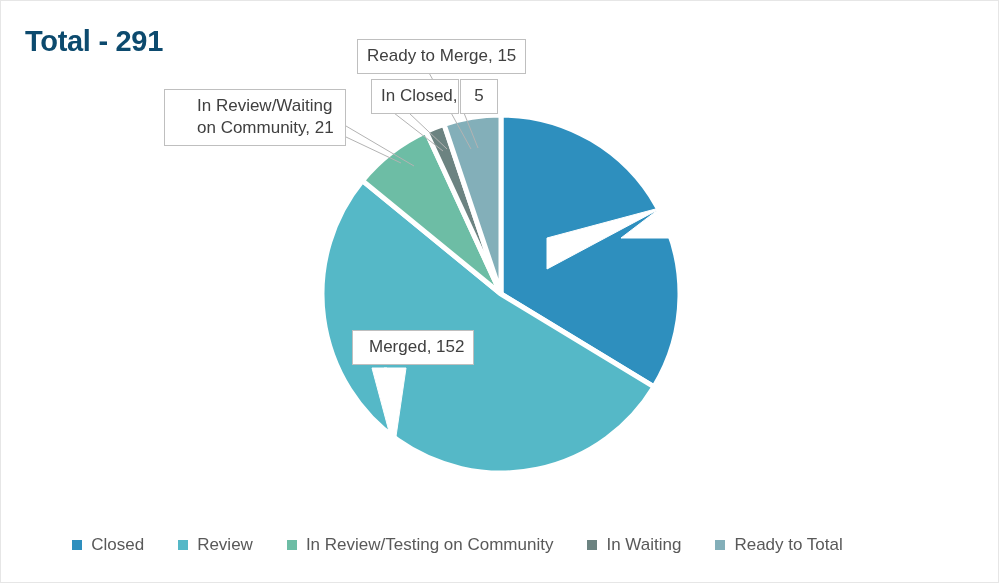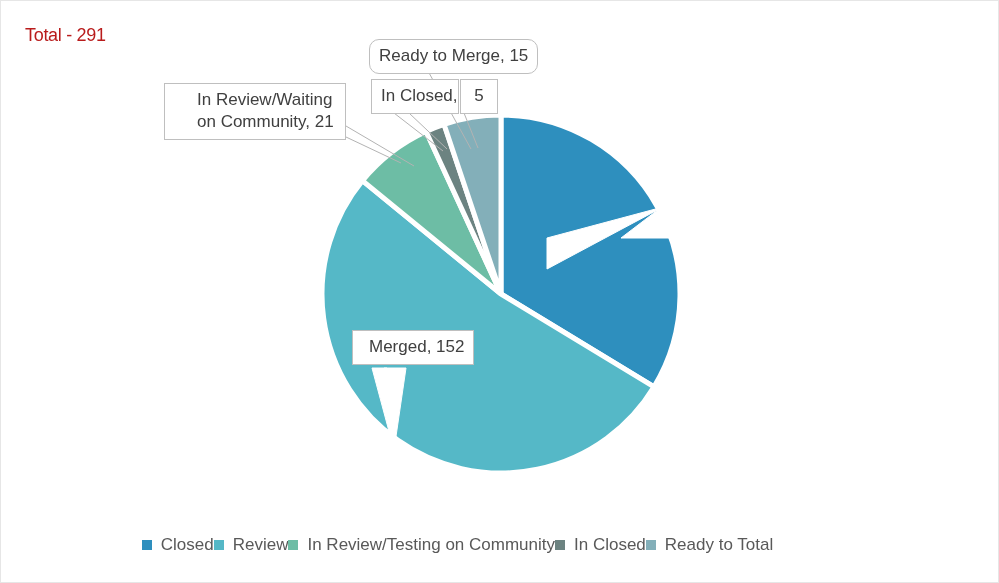--- a/index.html
+++ b/index.html
@@ -17,23 +17,23 @@
     height: 583px;
     background: #ffffff;
     border: 1px solid #e6e6e6;
     box-sizing: border-box;
     overflow: hidden;
   }
   #chart-title {
     position: absolute;
     left: 24px;
     top: 24px;
-    font-size: 18px;
-    font-weight: normal;
-    color: #b91c1c;
+    font-size: 29px;
+    font-weight: bold;
+    color: #0c4a6e;
     letter-spacing: -0.3px;
     white-space: nowrap;
   }
   #pie-svg {
     position: absolute;
     left: 0;
     top: 0;
   }
   .data-label {
     position: absolute;
@@ -55,51 +55,51 @@
     left: 546px;
     top: 236px;
   }
   #label-merged {
     left: 351px;
     top: 329px;
     padding-left: 16px;
   }
   #label-inreview {
     left: 163px;
-    top: 82px;
+    top: 88px;
     width: 182px;
     padding-left: 32px;
   }
   #label-intesting {
     left: 370px;
     top: 78px;
     width: 88px;
     overflow: hidden;
   }
   #label-readytomerge {
-    left: 368px;
+    left: 356px;
     top: 38px;
-    border-radius: 10px;
   }
   #label-intesting-value {
     left: 459px;
     top: 78px;
     width: 38px;
     text-align: center;
     padding-left: 0;
     padding-right: 0;
   }
   #legend {
     position: absolute;
     left: 0;
     top: 534px;
     width: 913px;
     display: flex;
     justify-content: center;
     align-items: flex-end;
+    gap: 34px;
   }
   .legend-item {
     display: flex;
     align-items: center;
     gap: 9px;
   }
   .legend-swatch {
     width: 10px;
     height: 10px;
     flex: 0 0 auto;
@@ -153,21 +153,21 @@
       <div class="legend-item">
         <span class="legend-swatch" style="background: rgb(85, 184, 199);"></span>
         <span class="legend-label">Review</span>
       </div>
       <div class="legend-item">
         <span class="legend-swatch" style="background: rgb(109, 189, 165);"></span>
         <span class="legend-label">In Review/Testing on Community</span>
       </div>
       <div class="legend-item">
         <span class="legend-swatch" style="background: rgb(108, 131, 129);"></span>
-        <span class="legend-label">In Closed</span>
+        <span class="legend-label">In Waiting</span>
       </div>
       <div class="legend-item">
         <span class="legend-swatch" style="background: rgb(131, 175, 185);"></span>
         <span class="legend-label">Ready to Total</span>
       </div>
     </div>
 
 </div>
 
 </body></html>

